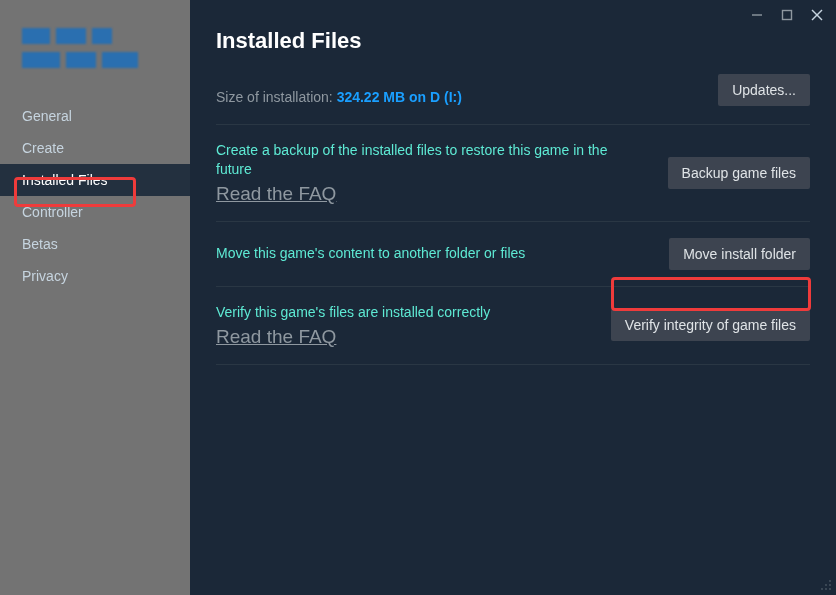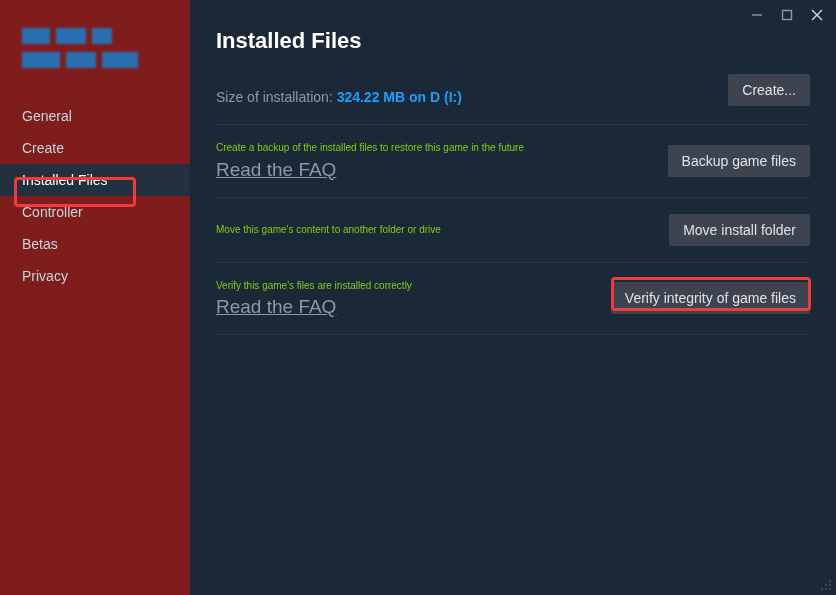--- a/index.html
+++ b/index.html
@@ -11,21 +11,21 @@
     body {
       width: 836px;
       height: 595px;
       background: #1b2838;
       display: flex;
       overflow: hidden;
       position: relative;
     }
     .sidebar {
       width: 190px;
-      background: #7f1d1d;
+      background: #737373;
       padding-top: 28px;
       flex-shrink: 0;
     }
     .app-header-blur {
       padding: 0 22px 20px 22px;
     }
     .blur-row1 {
       display: flex;
       gap: 6px;
       margin-bottom: 8px;
@@ -137,22 +137,22 @@
       align-items: center;
       justify-content: space-between;
       padding: 16px 0;
       gap: 20px;
     }
     .setting-text {
       flex: 1;
       max-width: 410px;
     }
     .setting-desc {
-      color: #84cc16;
-      font-size: 10px;
+      color: #5eead4;
+      font-size: 14px;
       line-height: 1.35;
     }
     .faq-link {
       color: #8f98a0;
       font-size: 19px;
       text-decoration: underline;
       display: inline-block;
       margin-top: 4px;
       cursor: pointer;
     }
@@ -218,38 +218,38 @@
   </div>
 
   <div class="content">
     <h1 class="page-title">Installed Files</h1>
 
     <div class="install-size-row">
       <div>
         <span class="install-size-label">Size of installation: </span>
         <span class="install-size-value">324.22 MB on D (I:)</span>
       </div>
-      <button class="btn">Create...</button>
+      <button class="btn">Updates...</button>
     </div>
 
     <hr class="divider">
 
     <div class="setting-row">
       <div class="setting-text">
         <div class="setting-desc">Create a backup of the installed files to restore this game in the future</div>
         <a class="faq-link">Read the FAQ</a>
       </div>
       <button class="btn">Backup game files</button>
     </div>
 
     <hr class="divider">
 
     <div class="setting-row">
       <div class="setting-text">
-        <div class="setting-desc">Move this game's content to another folder or drive</div>
+        <div class="setting-desc">Move this game's content to another folder or files</div>
       </div>
       <button class="btn">Move install folder</button>
     </div>
 
     <hr class="divider">
 
     <div class="setting-row">
       <div class="setting-text">
         <div class="setting-desc">Verify this game's files are installed correctly</div>
         <a class="faq-link">Read the FAQ</a>

